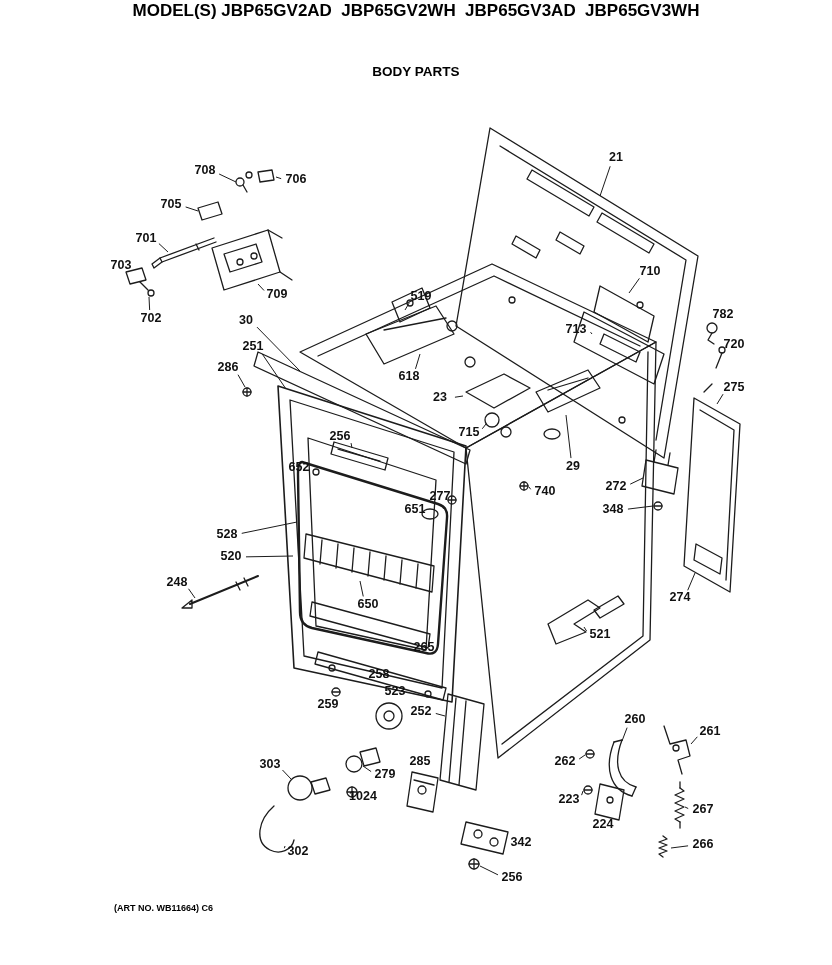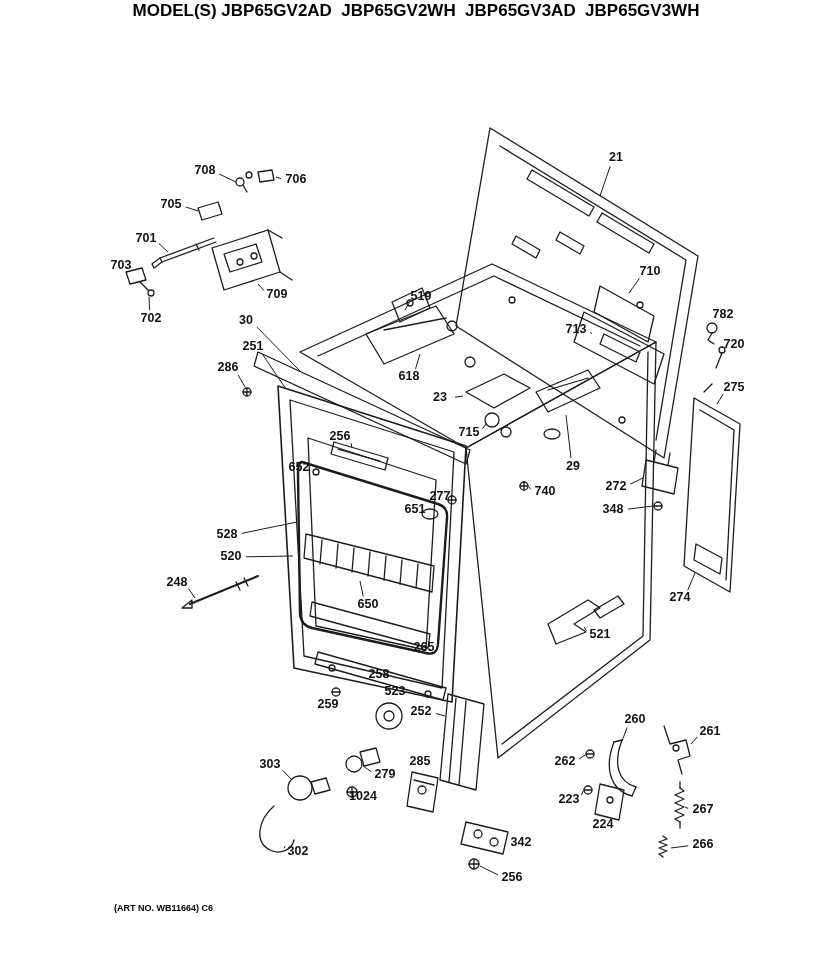--- a/index.html
+++ b/index.html
@@ -25,20 +25,21 @@
     font-weight:bold;font-size:12.5px;fill:#111111;
     text-anchor:middle;dominant-baseline:middle;
   }
 </style>
 </head>
 <body>
 
 <div class="page">
 
   <div class="models-line">MODEL(S) JBP65GV2AD  JBP65GV2WH  JBP65GV3AD  JBP65GV3WH</div>
+  <div class="section-title">BODY PARTS</div>
 
   <svg class="art" viewBox="0 0 832 965" xmlns="http://www.w3.org/2000/svg">
     <g stroke="#1c1c1c" fill="none" stroke-width="1.3" stroke-linejoin="round" stroke-linecap="round">
 
       <g>
         <polygon points="490,128 698,256 664,458 456,326"></polygon>
         <polyline points="500,146 686,260 656,440"></polyline>
         <polygon points="532,170 594,207 589,216 527,179"></polygon>
         <polygon points="602,213 654,244 649,253 597,222"></polygon>
         <polygon points="560,232 584,246 580,254 556,240"></polygon>

